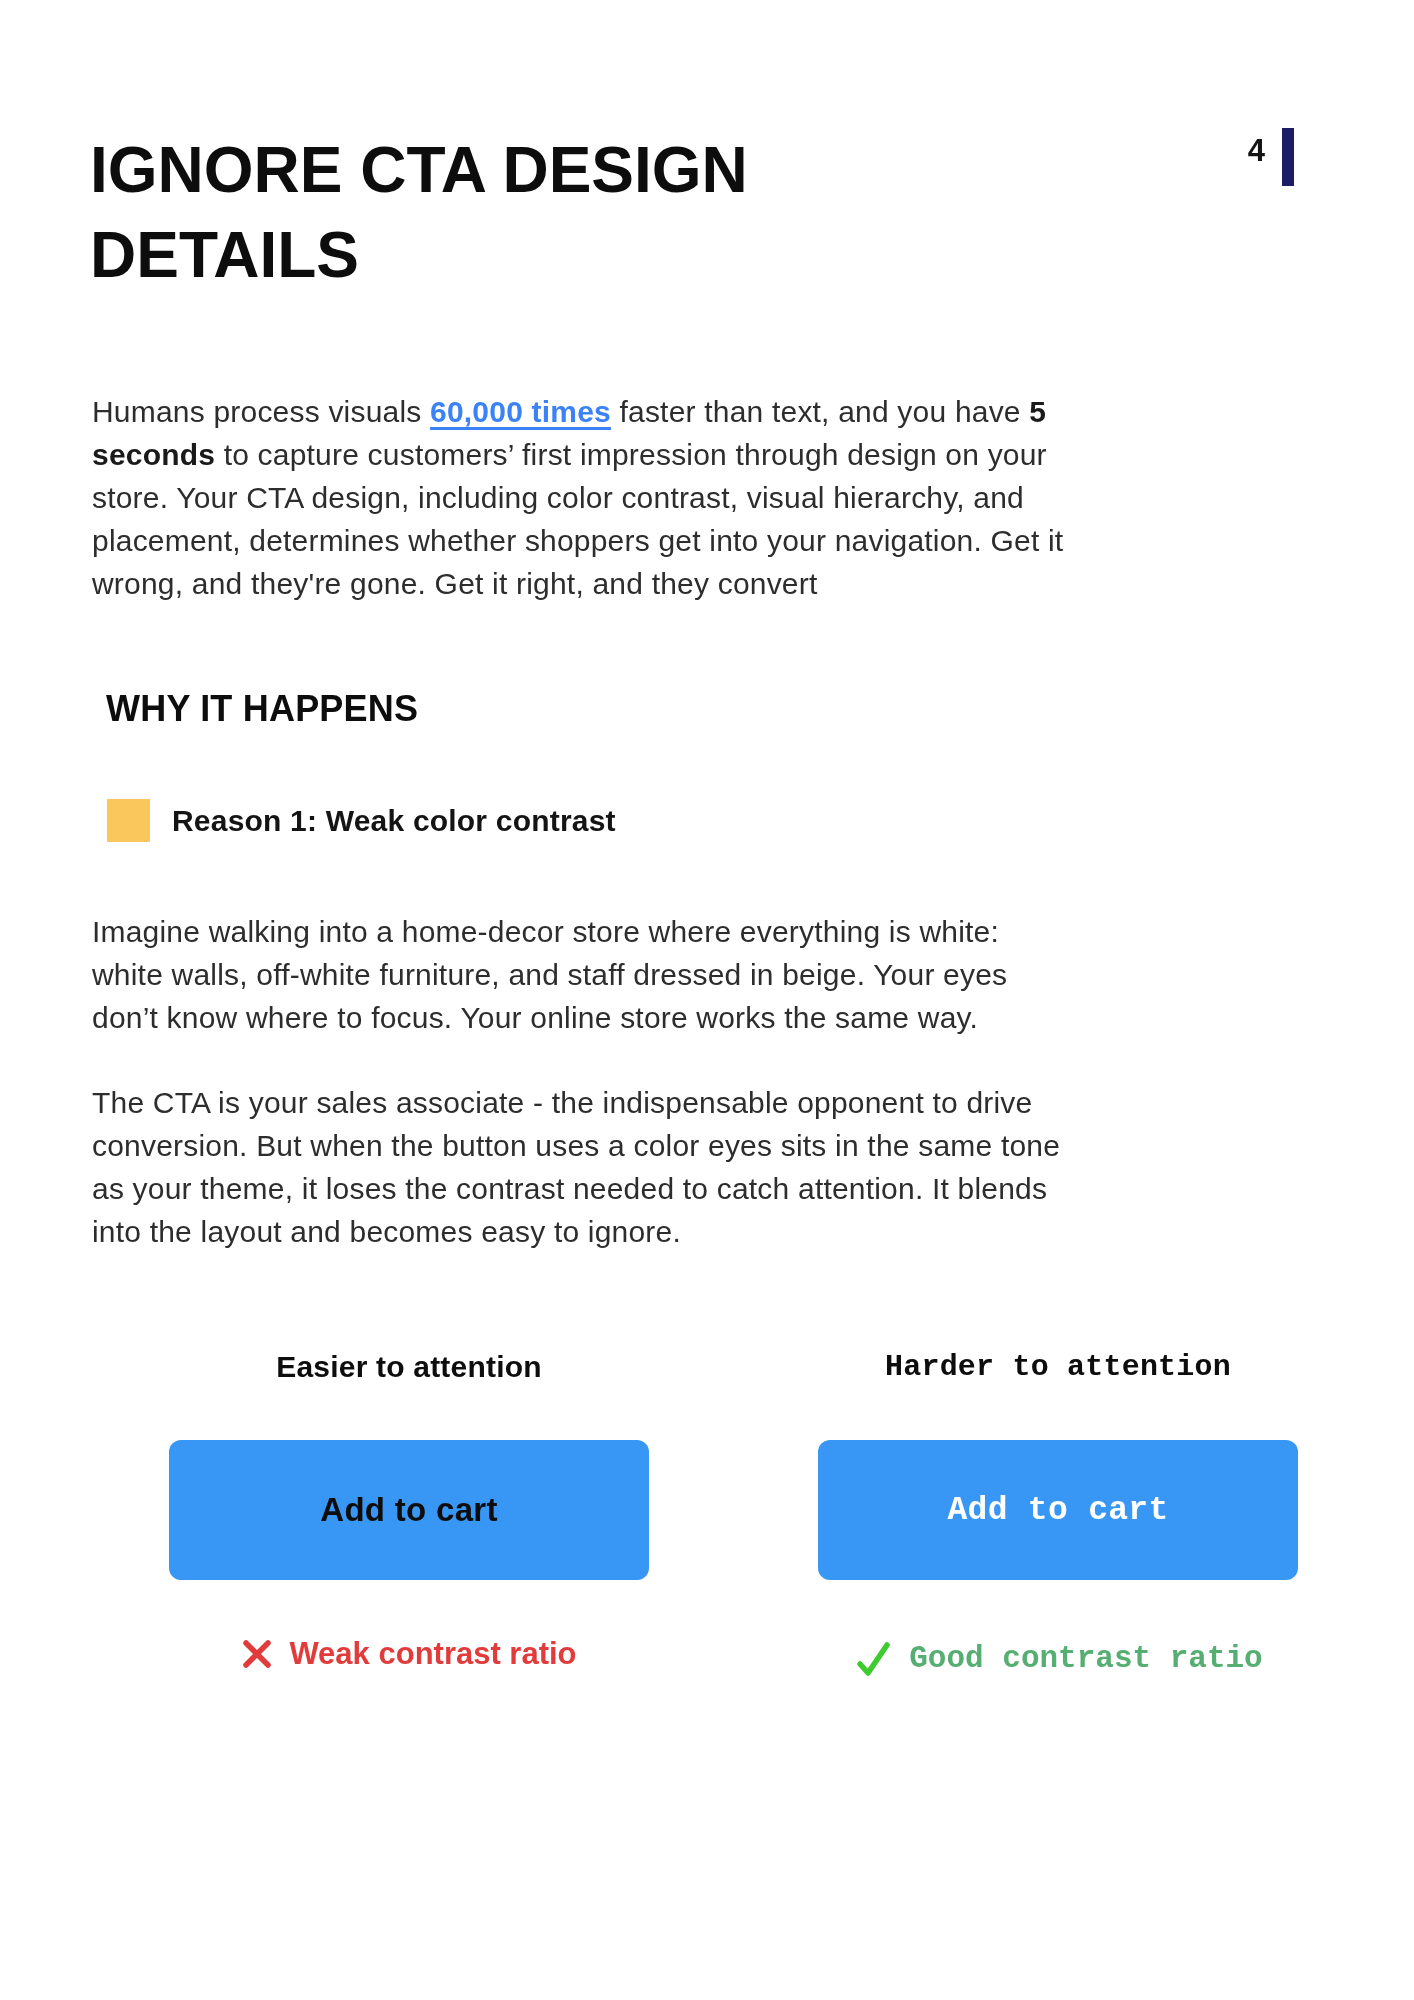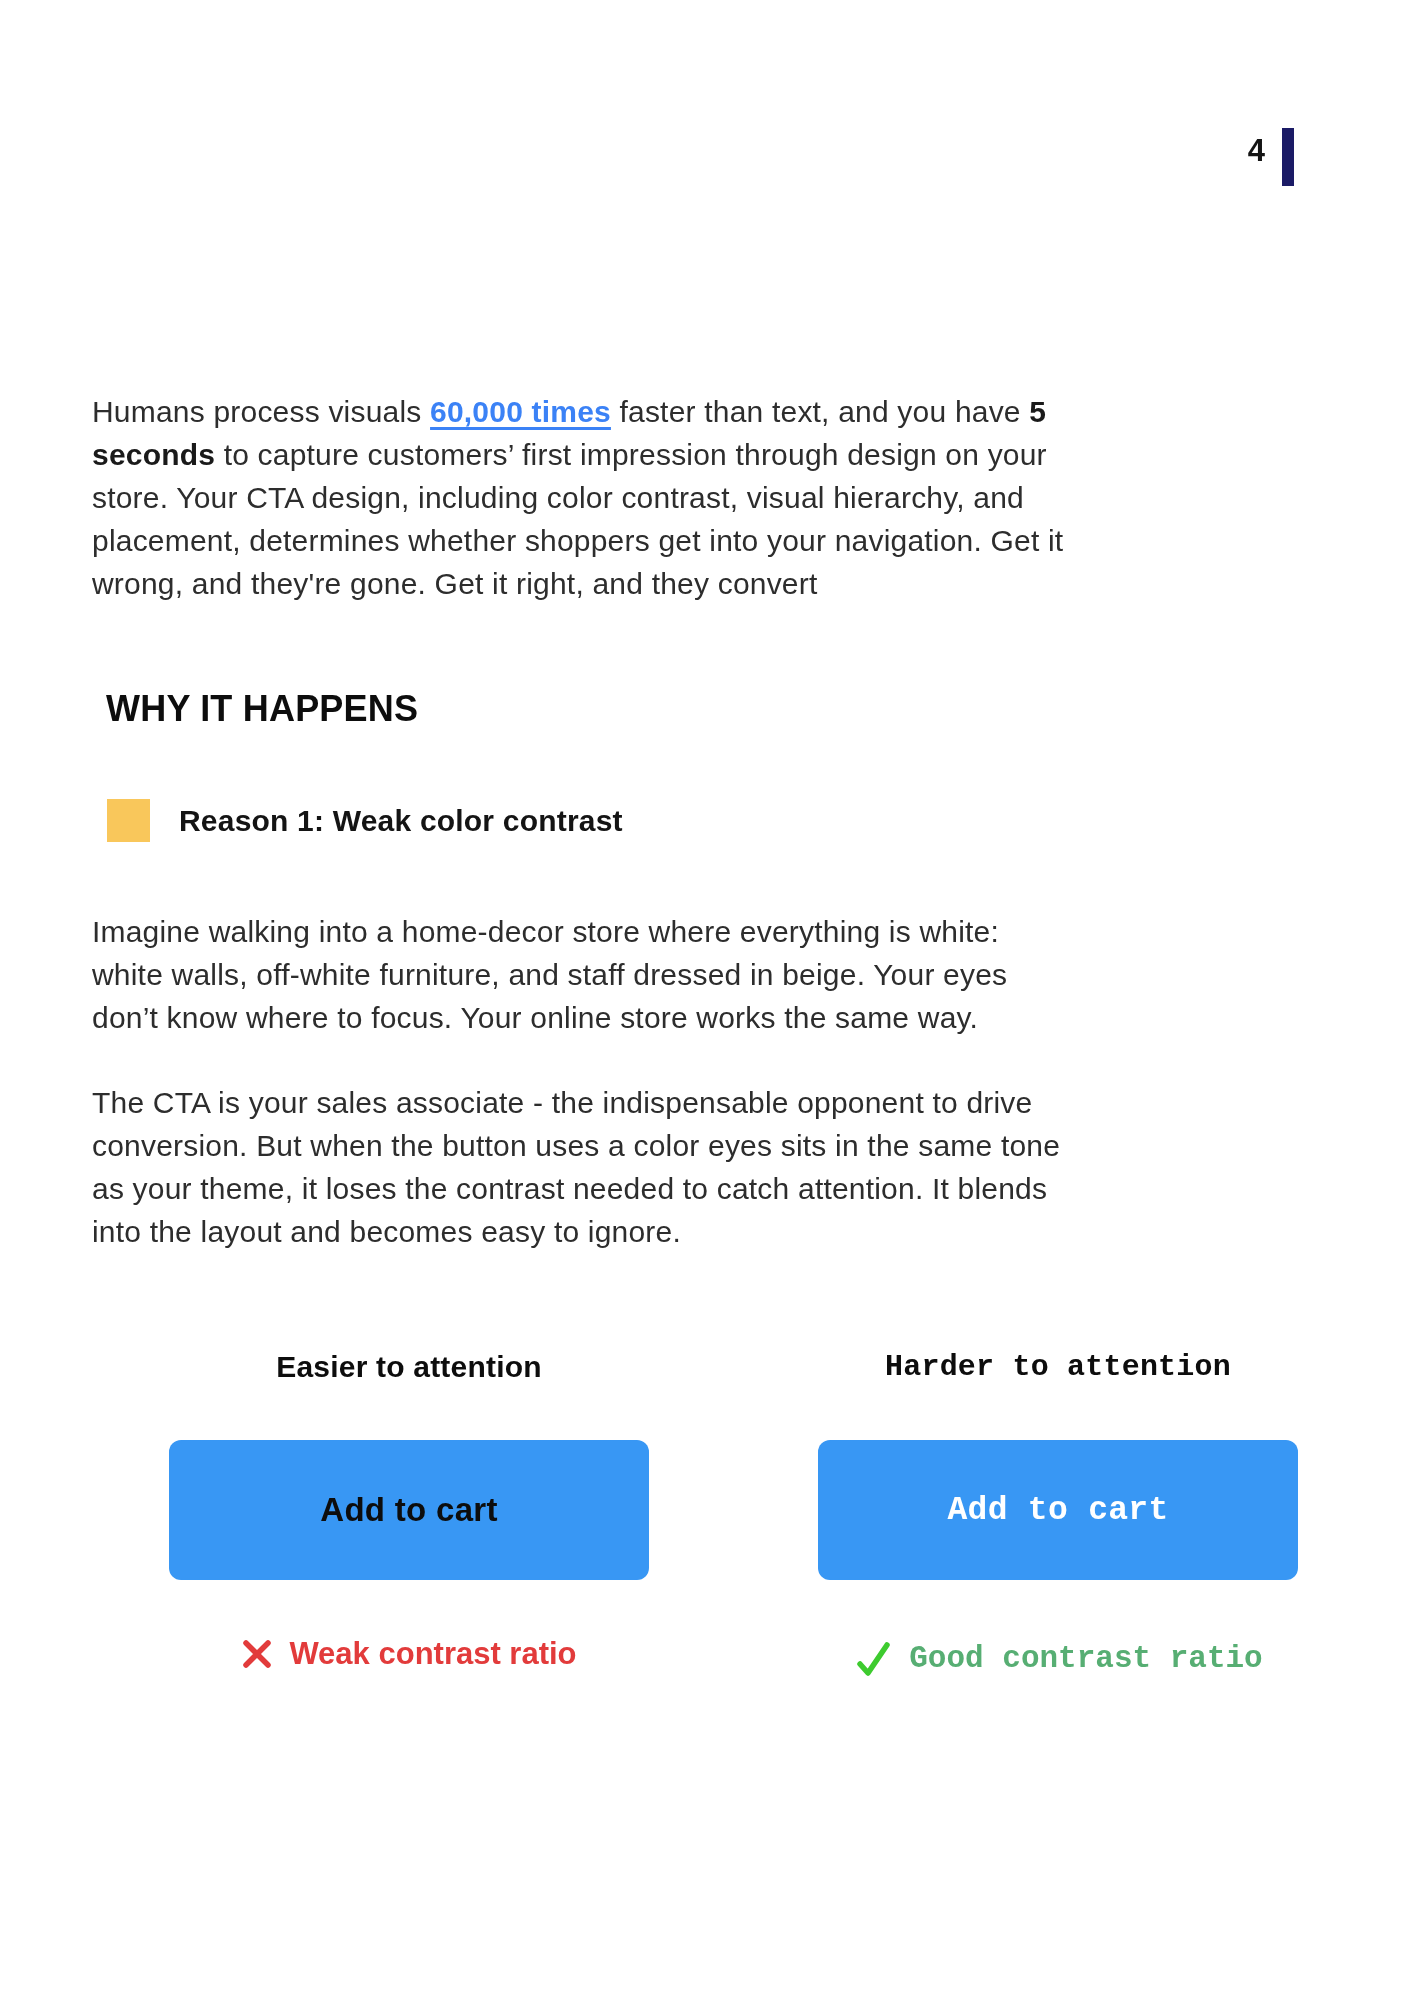--- a/index.html
+++ b/index.html
@@ -38,21 +38,21 @@
   }
   .intro{top:390px;}
   .b{font-weight:700;color:#1a1a1a;}
   .bu{font-weight:700;color:#3b82f6;text-decoration:underline;text-underline-offset:5px;text-decoration-thickness:3px;}
   .why{
     position:absolute;left:90px;top:672px;margin:16px;
     font-size:36px;font-weight:700;color:#0d0d0d;letter-spacing:0.2px;
   }
   .reason{
     position:absolute;left:107px;top:799px;
-    display:flex;align-items:center;gap:29px;
+    display:flex;align-items:center;gap:22px;
   }
   .bullet{display:inline-block;width:43px;height:43px;background:#f9c75b;}
   .reason-label{font-size:30px;font-weight:700;color:#141414;letter-spacing:0.2px;}
   .p2{top:910px;}
   .p3{top:1081px;}
   
   .col{position:absolute;top:1350px;width:480px;display:flex;flex-direction:column;align-items:center;}
   .col-left{left:169px;}
   .col-right{left:818px;font-family:Liberation Mono, monospace;}
   .col-label{font-size:30px;font-weight:700;color:#0d0d0d;letter-spacing:0.2px;}
@@ -79,20 +79,21 @@
 </head>
 <body>
 
 <div class="page">
 
   <div class="pagenum-wrap">
     <span class="pagenum">4</span>
     <span class="page-bar"></span>
   </div>
 
+  <h1 class="title"><span>IGNORE CTA DESIGN</span><br><span>DETAILS</span></h1>
 
   <p class="body intro"><span>Humans process visuals </span><span class="bu">60,000 times</span><span> faster than text, and you have </span><span class="b">5
 seconds</span><span> to capture customers’ first impression through design on your
 store. Your CTA design, including color contrast, visual hierarchy, and
 placement, determines whether shoppers get into your navigation. Get it
 wrong, and they're gone. Get it right, and they convert</span></p>
 
   <h2 class="why">WHY IT HAPPENS</h2>
 
   <div class="reason">

